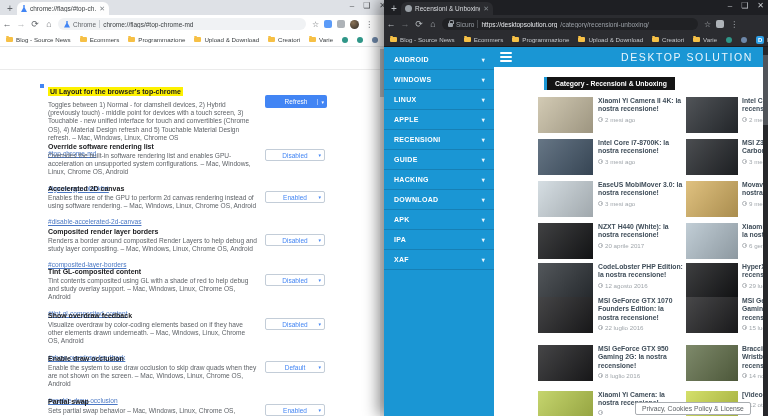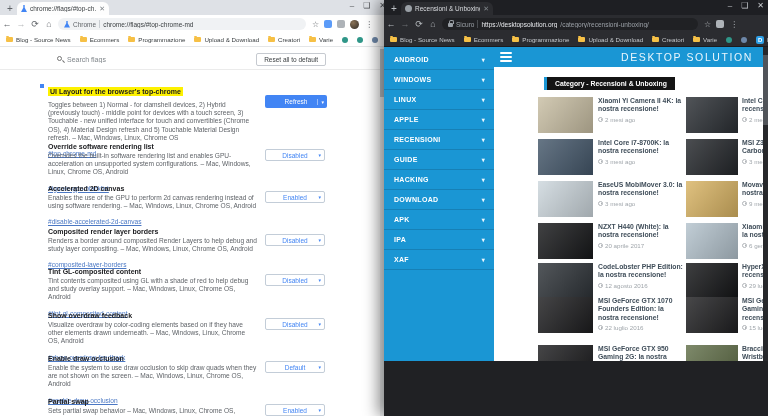--- a/index.html
+++ b/index.html
@@ -109,21 +109,21 @@
   .flag-row .fdesc { margin-top:2px; }
   .fselect { position:absolute; left:217px; top:6px; width:60px; height:12px; background:#fff;
              border:1px solid #c3cdd8; border-radius:2px; display:flex; align-items:center;
              justify-content:center; color:var(--accent-blue,#4285f4); font-size:6.5px; }
   .scaret { position:absolute; right:3px; font-size:5px; color:var(--accent-blue,#4285f4); }
 
   .l-scroll { position:absolute; right:4px; top:0; bottom:0; width:6px; background:#f1f3f4; }
   .l-thumb { position:absolute; top:2px; left:0; width:6px; height:48px; background:#bcc3c9; }
 
   
-  .site { position:relative; height:314px; background:#fff; overflow:hidden; }
+  .site { position:relative; height:369px; background:#fff; overflow:hidden; }
   .site-header { position:absolute; left:0; top:0; width:100%; height:20px; background:var(--site-blue,#1a96d4); }
   .burger { position:absolute; left:116px; top:5px; width:12px; height:10px; display:flex;
             flex-direction:column; justify-content:space-between; }
   .burger span { height:2px; background:#fff; border-radius:1px; }
   .brand { position:absolute; right:15px; top:4px; font-size:10.5px; letter-spacing:1.6px; color:#eaf6fd; }
   .sidebar { position:absolute; left:0; top:0; width:110px; height:369px;
              background:var(--site-blue,#1a96d4); padding-top:3px; }
   .menu-item { position:relative; height:20px; display:flex; align-items:center; padding:0 10px;
                color:#fff; font-size:7px; font-weight:bold; letter-spacing:.3px;
                border-bottom:1px solid rgba(0,0,0,.14); }
@@ -226,25 +226,20 @@
       <span class="mini-fav" style="background:#2f9688"></span>
       <span class="mini-fav" style="background:#6d87a8"></span>
       <span class="bm">
         <span class="disq">D</span>
 
       </span>
 
     </div>
 
     <div class="flags-page">
-      <div class="flags-head">
-        <span class="mag"></span>
-        <input class="search" placeholder="Search flags" style="">
-        <button class="reset">Reset all to default</button>
-      </div>
       <div class="flags-div"></div>
 
       <span class="bullet"></span>
       <div class="featured">
         <span class="hl-title">UI Layout for the browser's top-chrome</span>
         <p class="fdesc">Toggles between 1) Normal - for clamshell devices, 2) Hybrid (previously touch) - middle point for devices with a touch screen, 3) Touchable - new unified interface for touch and convertibles (Chrome OS), 4) Material Design refresh and 5) Touchable Material Design refresh. – Mac, Windows, Linux, Chrome OS</p>
         <a class="flink">#top-chrome-md</a>
         <div class="refresh-btn">
           <span>Refresh</span>
           <span class="rcaret">▾</span>

